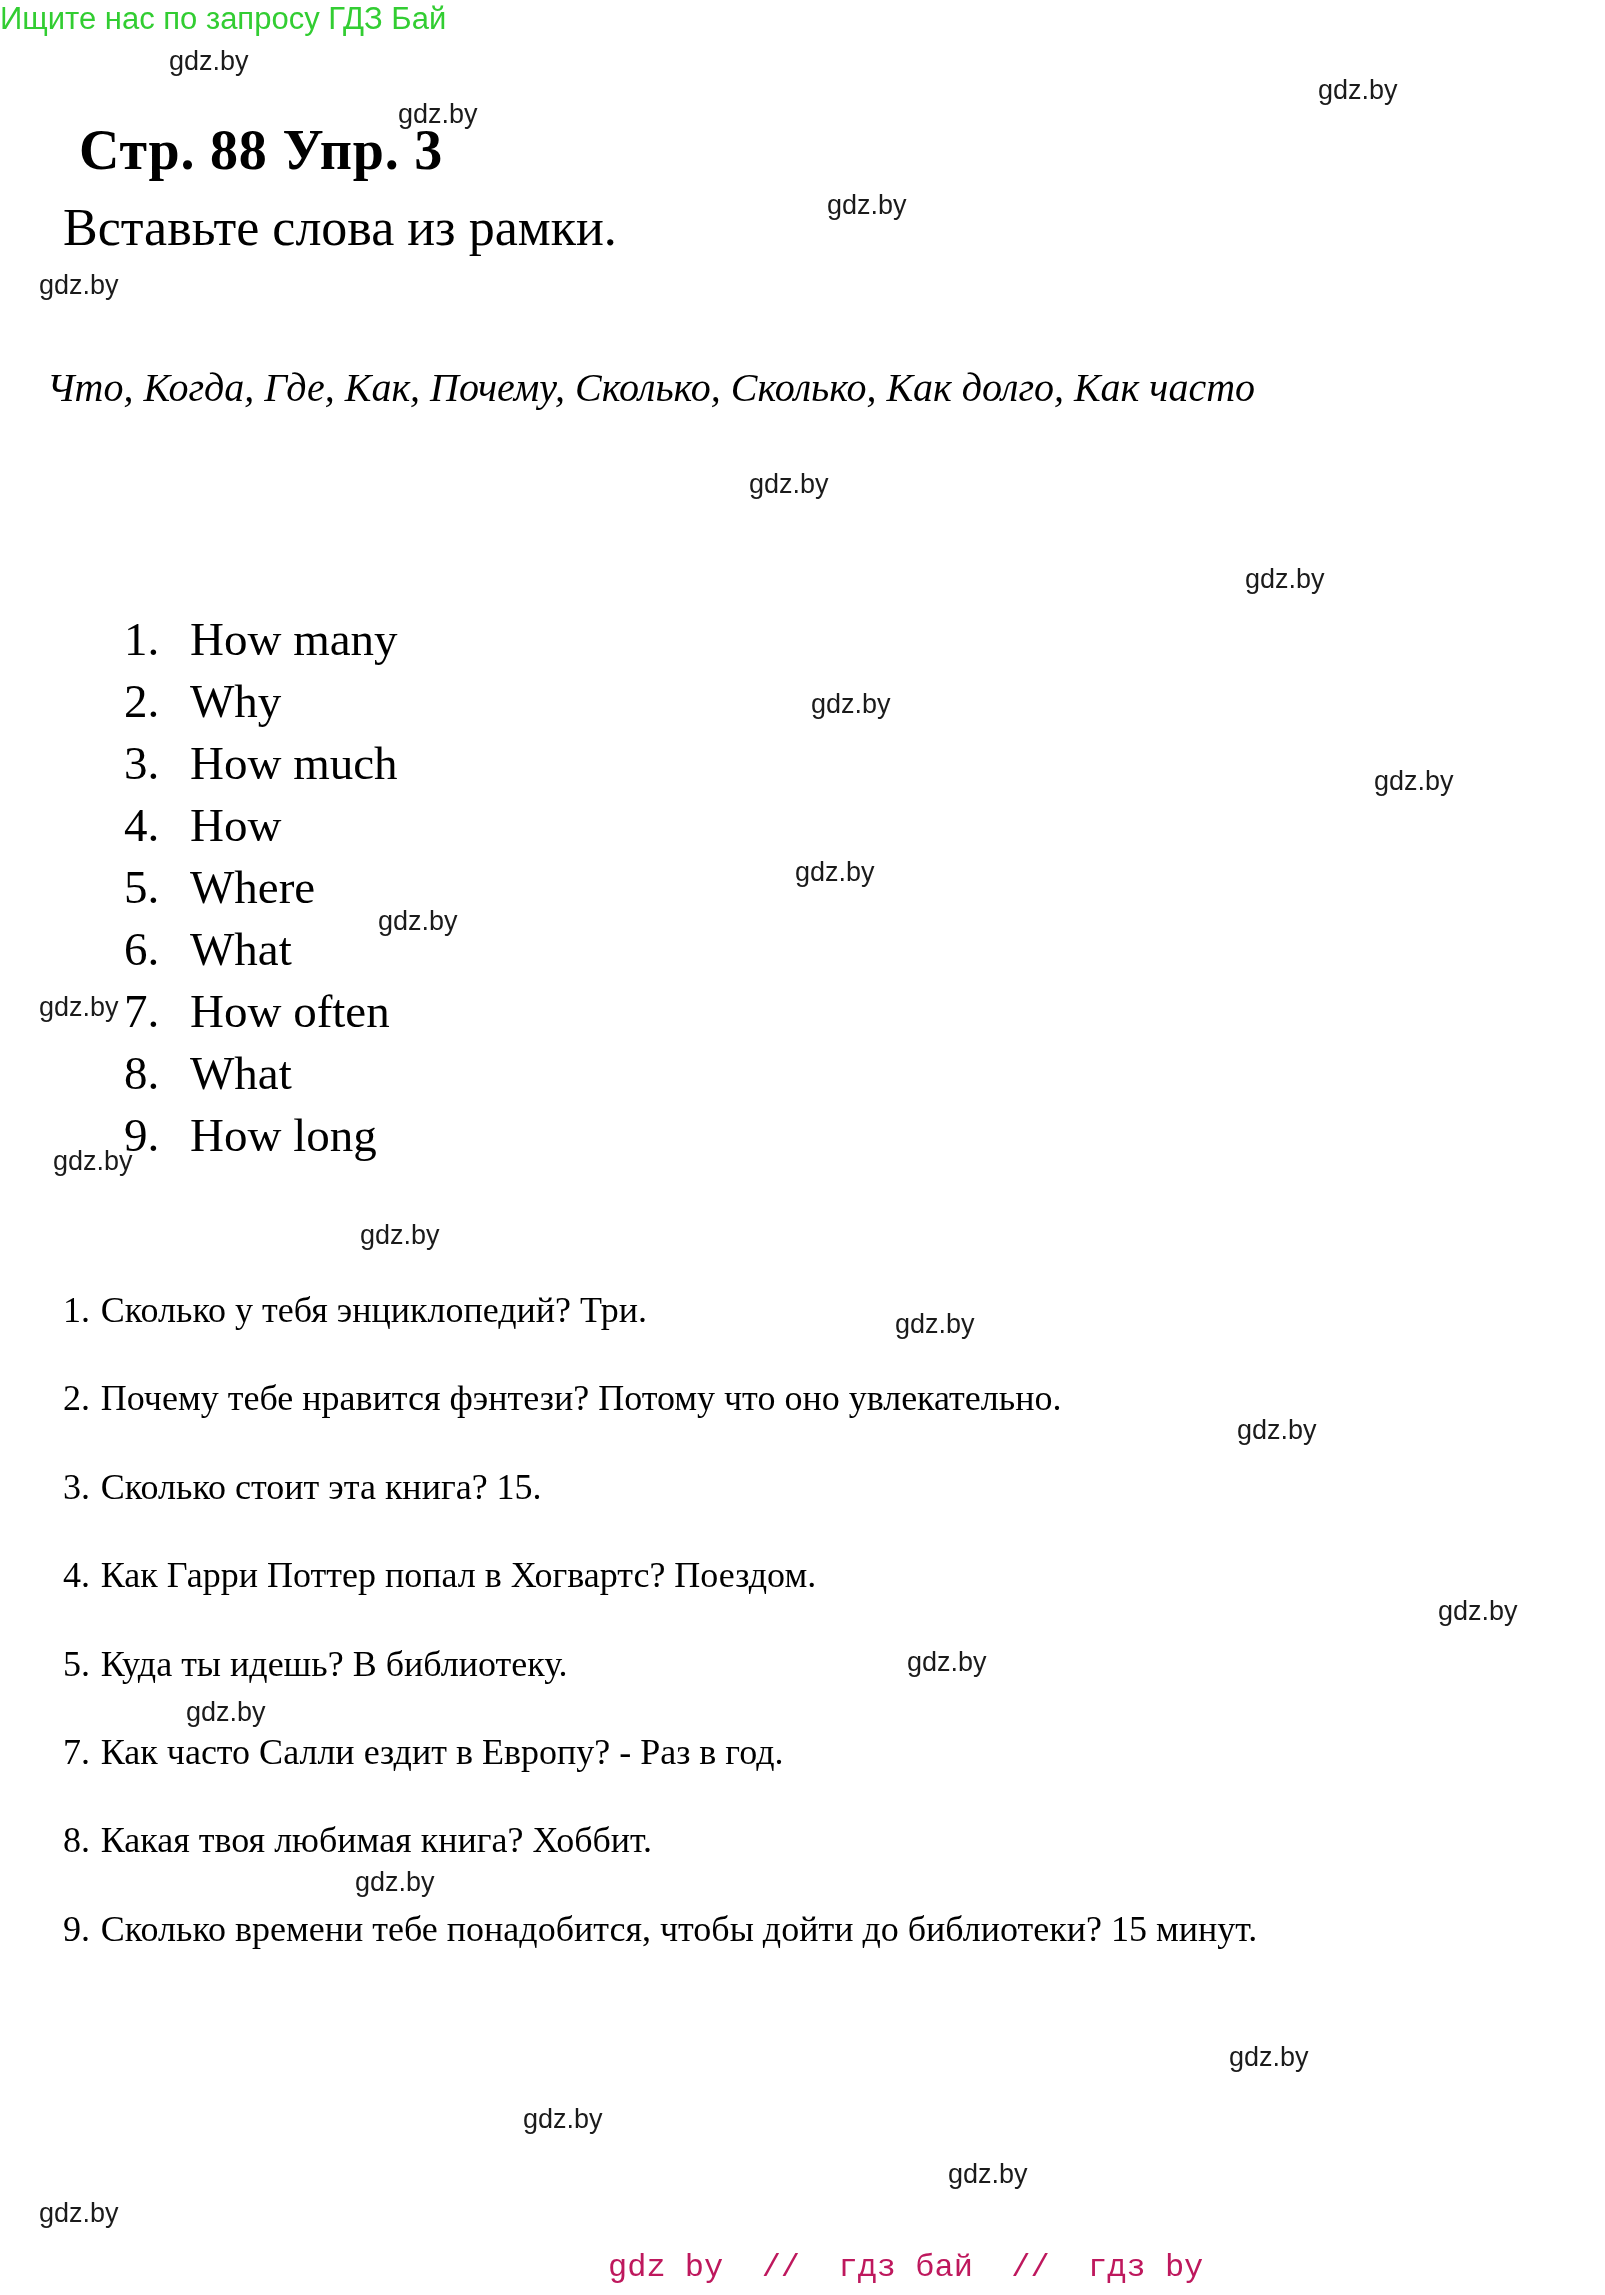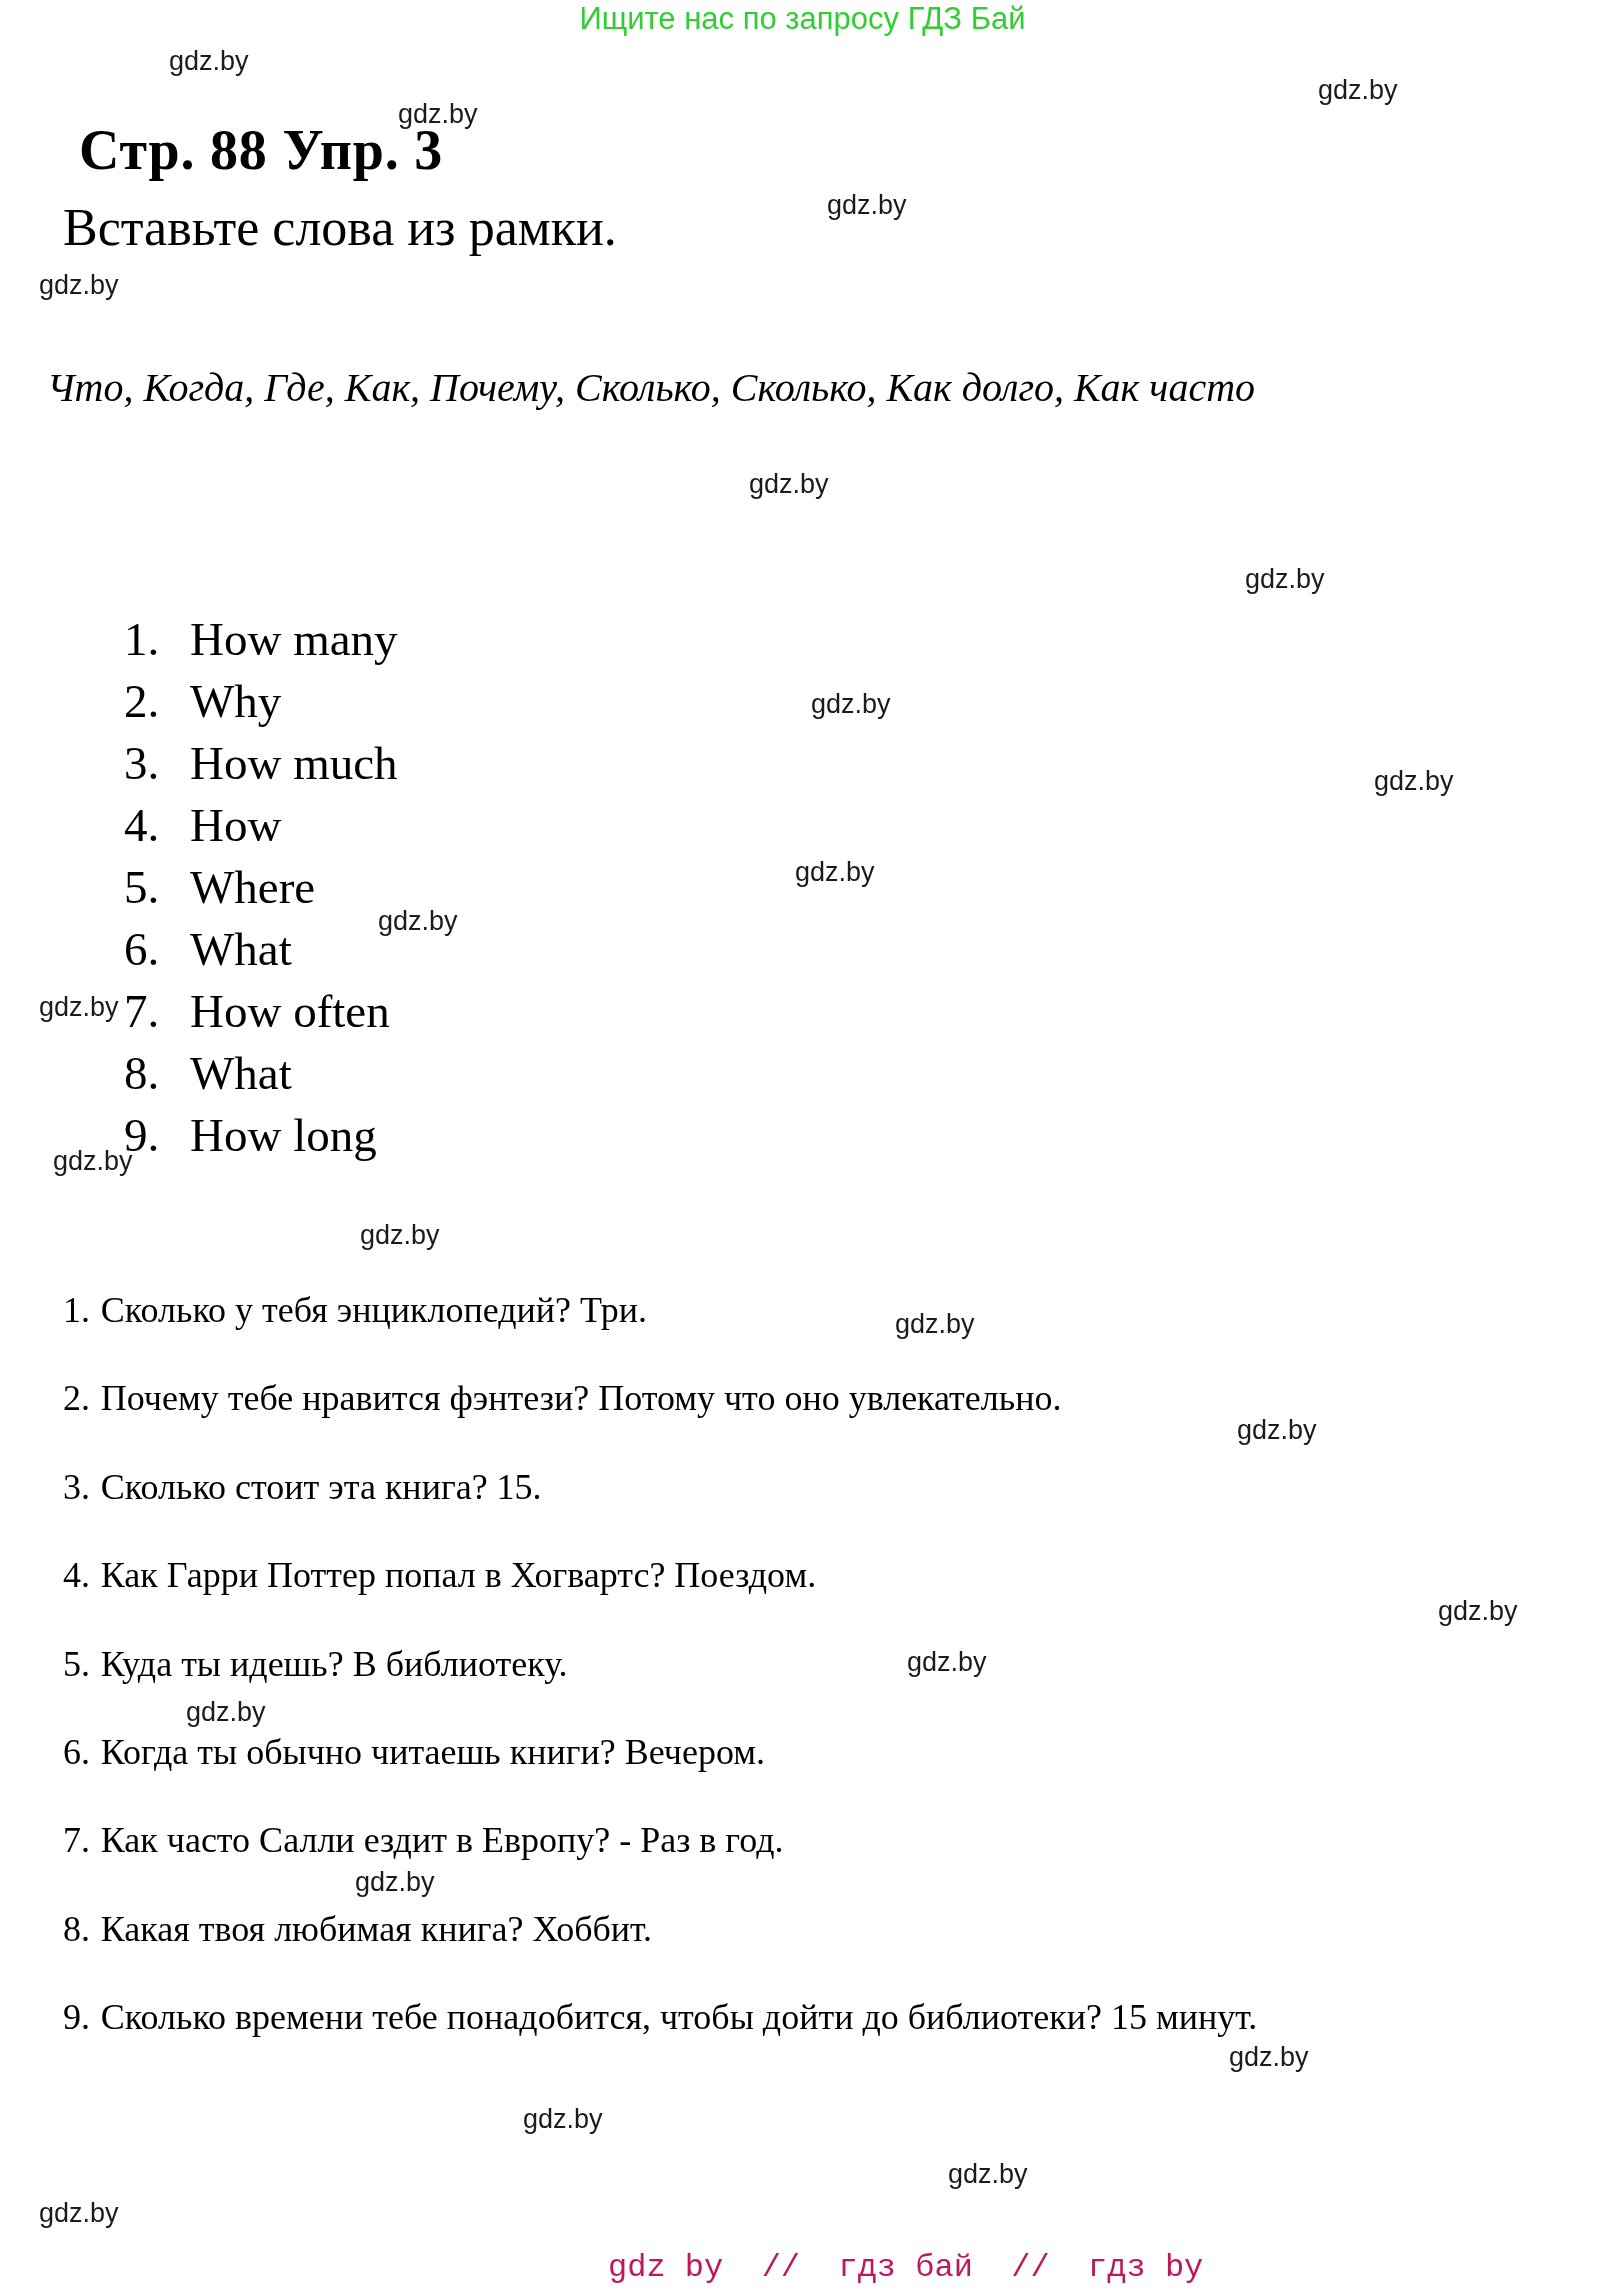--- a/index.html
+++ b/index.html
@@ -8,21 +8,20 @@
     width: 1605px;
     height: 2295px;
     background: #ffffff;
     overflow: hidden;
     font-family: "Liberation Serif", serif;
     color: #000000;
   }
   .promo {
     position: absolute;
     top: 1.7px; left: 0; right: 0;
-    text-align: center;
     font-family: "Liberation Sans", sans-serif;
     font-size: 31px;
     line-height: 1.1;
     color: #32cd32;
   }
   .title {
     position: absolute;
     top: 102px; left: 63px;
     margin: 16px;
     font-size: 56px;
@@ -123,21 +122,20 @@
         <span class="num">9.</span>
         <span class="txt">How long</span>
       </li>
     </ol>
   <div class="answers-ru">
       <div class="ru-row"><span class="num">1.</span><span class="txt">Сколько у тебя энциклопедий? Три.</span></div>
       <div class="ru-row"><span class="num">2.</span><span class="txt">Почему тебе нравится фэнтези? Потому что оно увлекательно.</span></div>
       <div class="ru-row"><span class="num">3.</span><span class="txt">Сколько стоит эта книга? 15.</span></div>
       <div class="ru-row"><span class="num">4.</span><span class="txt">Как Гарри Поттер попал в Хогвартс? Поездом.</span></div>
       <div class="ru-row"><span class="num">5.</span><span class="txt">Куда ты идешь? В библиотеку.</span></div>
-      <div class="ru-row"><span class="num">6.</span><span class="txt">Когда ты обычно читаешь книги? Вечером.</span></div>
       <div class="ru-row"><span class="num">7.</span><span class="txt">Как часто Салли ездит в Европу? - Раз в год.</span></div>
       <div class="ru-row"><span class="num">8.</span><span class="txt">Какая твоя любимая книга? Хоббит.</span></div>
       <div class="ru-row"><span class="num">9.</span><span class="txt">Сколько времени тебе понадобится, чтобы дойти до библиотеки? 15 минут.</span></div>
     </div>
   <div id="wm-layer">
       <span class="watermark" style="left: 169px; top: 47px;">gdz.by</span>
       <span class="watermark" style="left: 398px; top: 100px;">gdz.by</span>
       <span class="watermark" style="left: 1318px; top: 76px;">gdz.by</span>
       <span class="watermark" style="left: 827px; top: 191px;">gdz.by</span>
       <span class="watermark" style="left: 39px; top: 271px;">gdz.by</span>

